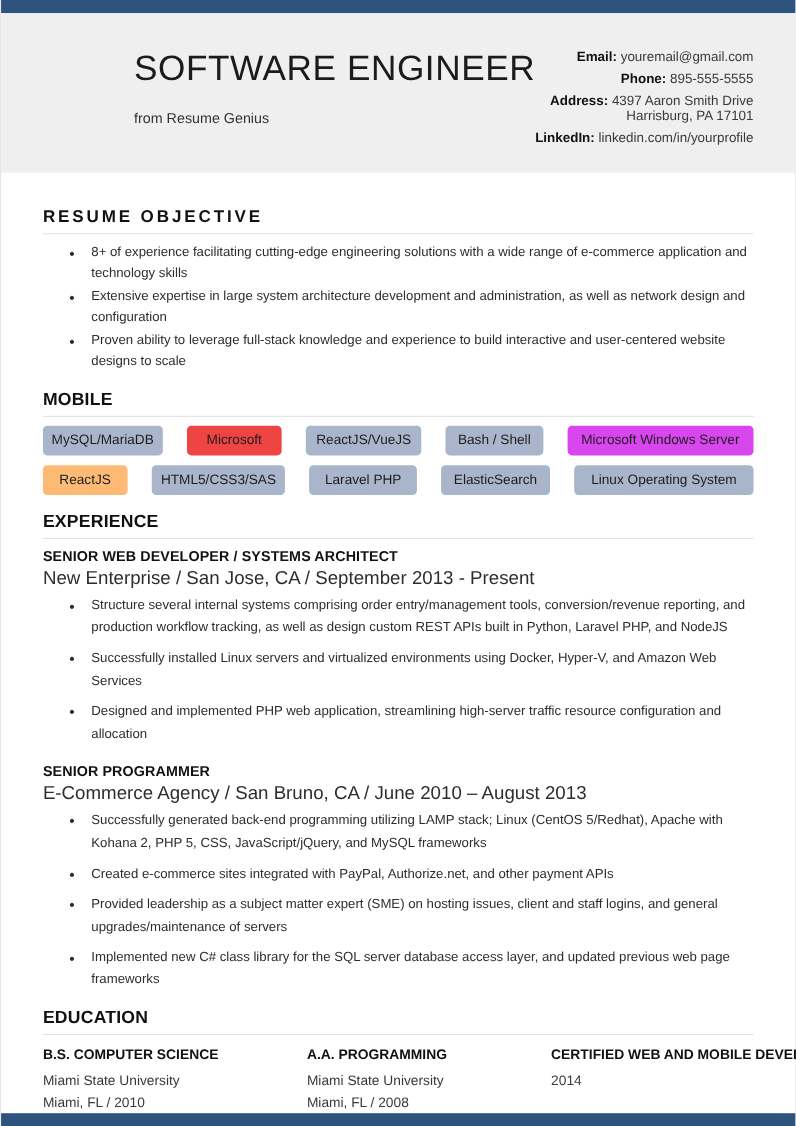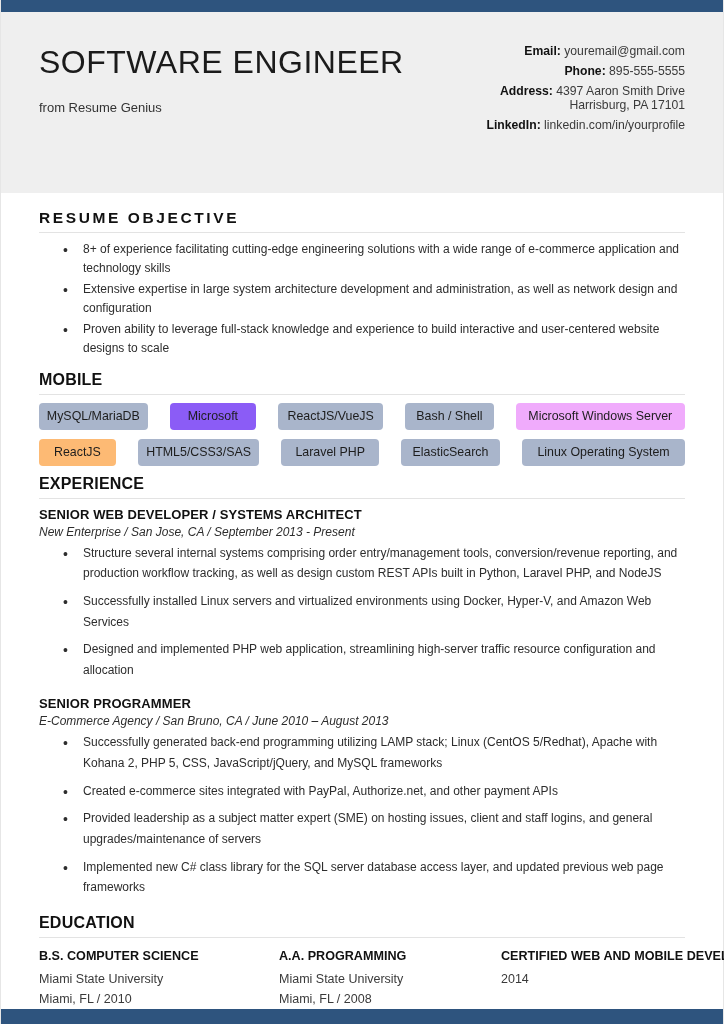--- a/index.html
+++ b/index.html
@@ -21,24 +21,24 @@
     flex-direction:column;
   }
   .rule-bar { width:100%; background:#2e547e; flex:0 0 auto; }
   .rule-bar.top { height:12px; }
   .rule-bar.bottom { height:20px; }
 
   
   .header {
     background:#efefef;
     flex:0 0 auto;
-    height:181px;
+    height:145px;
     padding:30px 38px 0 38px;
     display:flex;
-    justify-content:space-between;
+    justify-content:flex-end;
     align-items:flex-start;
   }
   .header-left { padding-top:4px; }
   .job-title {
     font-size:32px;
     font-weight:300;
     letter-spacing:0.5px;
     line-height:1.05;
     color:#1b1b1b;
     white-space:nowrap;
@@ -64,20 +64,21 @@
   .content { flex:1 1 auto; padding:16px 38px 0 38px; }
 
   .section-head {
     font-size:15.5px;
     font-weight:bold;
     color:#111111;
     letter-spacing:2.6px;
     padding-bottom:5px;
     border-bottom:1px solid #e3e3e3;
     margin-bottom:7px;
+    margin-top:16px;
   }
   .section-head.tight { letter-spacing:0.2px; font-size:16px; }
 
   ul.bullets { list-style:none; margin:0 0 0 6px; }
   ul.bullets li {
     position:relative;
     padding-left:38px;
     font-size:12px;
     line-height:1.62;
     color:#2d2d2d;
@@ -110,22 +111,21 @@
   .job { margin-top:8px; }
   .job + .job { margin-top:16px; }
   .job-role {
     font-size:13px;
     font-weight:bold;
     color:#111111;
     letter-spacing:0.1px;
     margin-bottom:3px;
   }
   .job-meta {
-    font-size:12px;
-    font-style:italic;
+    font-size:17px;
     color:#2d2d2d;
     margin-bottom:4px;
   }
 
   
   .edu-grid {
     display:flex;
     margin-top:10px;
   }
   .edu-col { flex:0 0 auto; }
@@ -189,24 +189,24 @@
         <li>Extensive expertise in large system architecture development and administration, as well as network design and configuration</li>
         <li>Proven ability to leverage full-stack knowledge and experience to build interactive and user-centered website designs to scale</li>
       </ul>
     </div>
 
     <div style="margin-top:12px;">
       <div class="section-head tight" style="border-bottom-color: rgb(227, 227, 227);">MOBILE</div>
       <div class="skills-wrap">
         <div class="skills-row">
           <div class="skill-pill" style="width: 118px; background: rgb(169, 181, 203);">MySQL/MariaDB</div>
-          <div class="skill-pill" style="width: 94px; background: #8b5cf6;">Microsoft</div>
+          <div class="skill-pill" style="width: 94px; background: #ef4444;">Microsoft</div>
           <div class="skill-pill" style="width: 114px; background: rgb(169, 181, 203);">ReactJS/VueJS</div>
           <div class="skill-pill" style="width: 96px; background: rgb(169, 181, 203);">Bash / Shell</div>
-          <div class="skill-pill" style="width: 184px; background: #f0abfc;">Microsoft Windows Server</div>
+          <div class="skill-pill" style="width: 184px; background: #d946ef;">Microsoft Windows Server</div>
         </div>
         <div class="skills-row">
           <div class="skill-pill" style="width: 82px; background: #fdba74;">ReactJS</div>
           <div class="skill-pill" style="width: 130px; background: rgb(169, 181, 203);">HTML5/CSS3/SAS</div>
           <div class="skill-pill" style="width: 104px; background: rgb(169, 181, 203);">Laravel PHP</div>
           <div class="skill-pill" style="width: 106px; background: rgb(169, 181, 203);">ElasticSearch</div>
           <div class="skill-pill" style="width: 174px; background: rgb(169, 181, 203);">Linux Operating System</div>
         </div>
       </div>
     </div>

